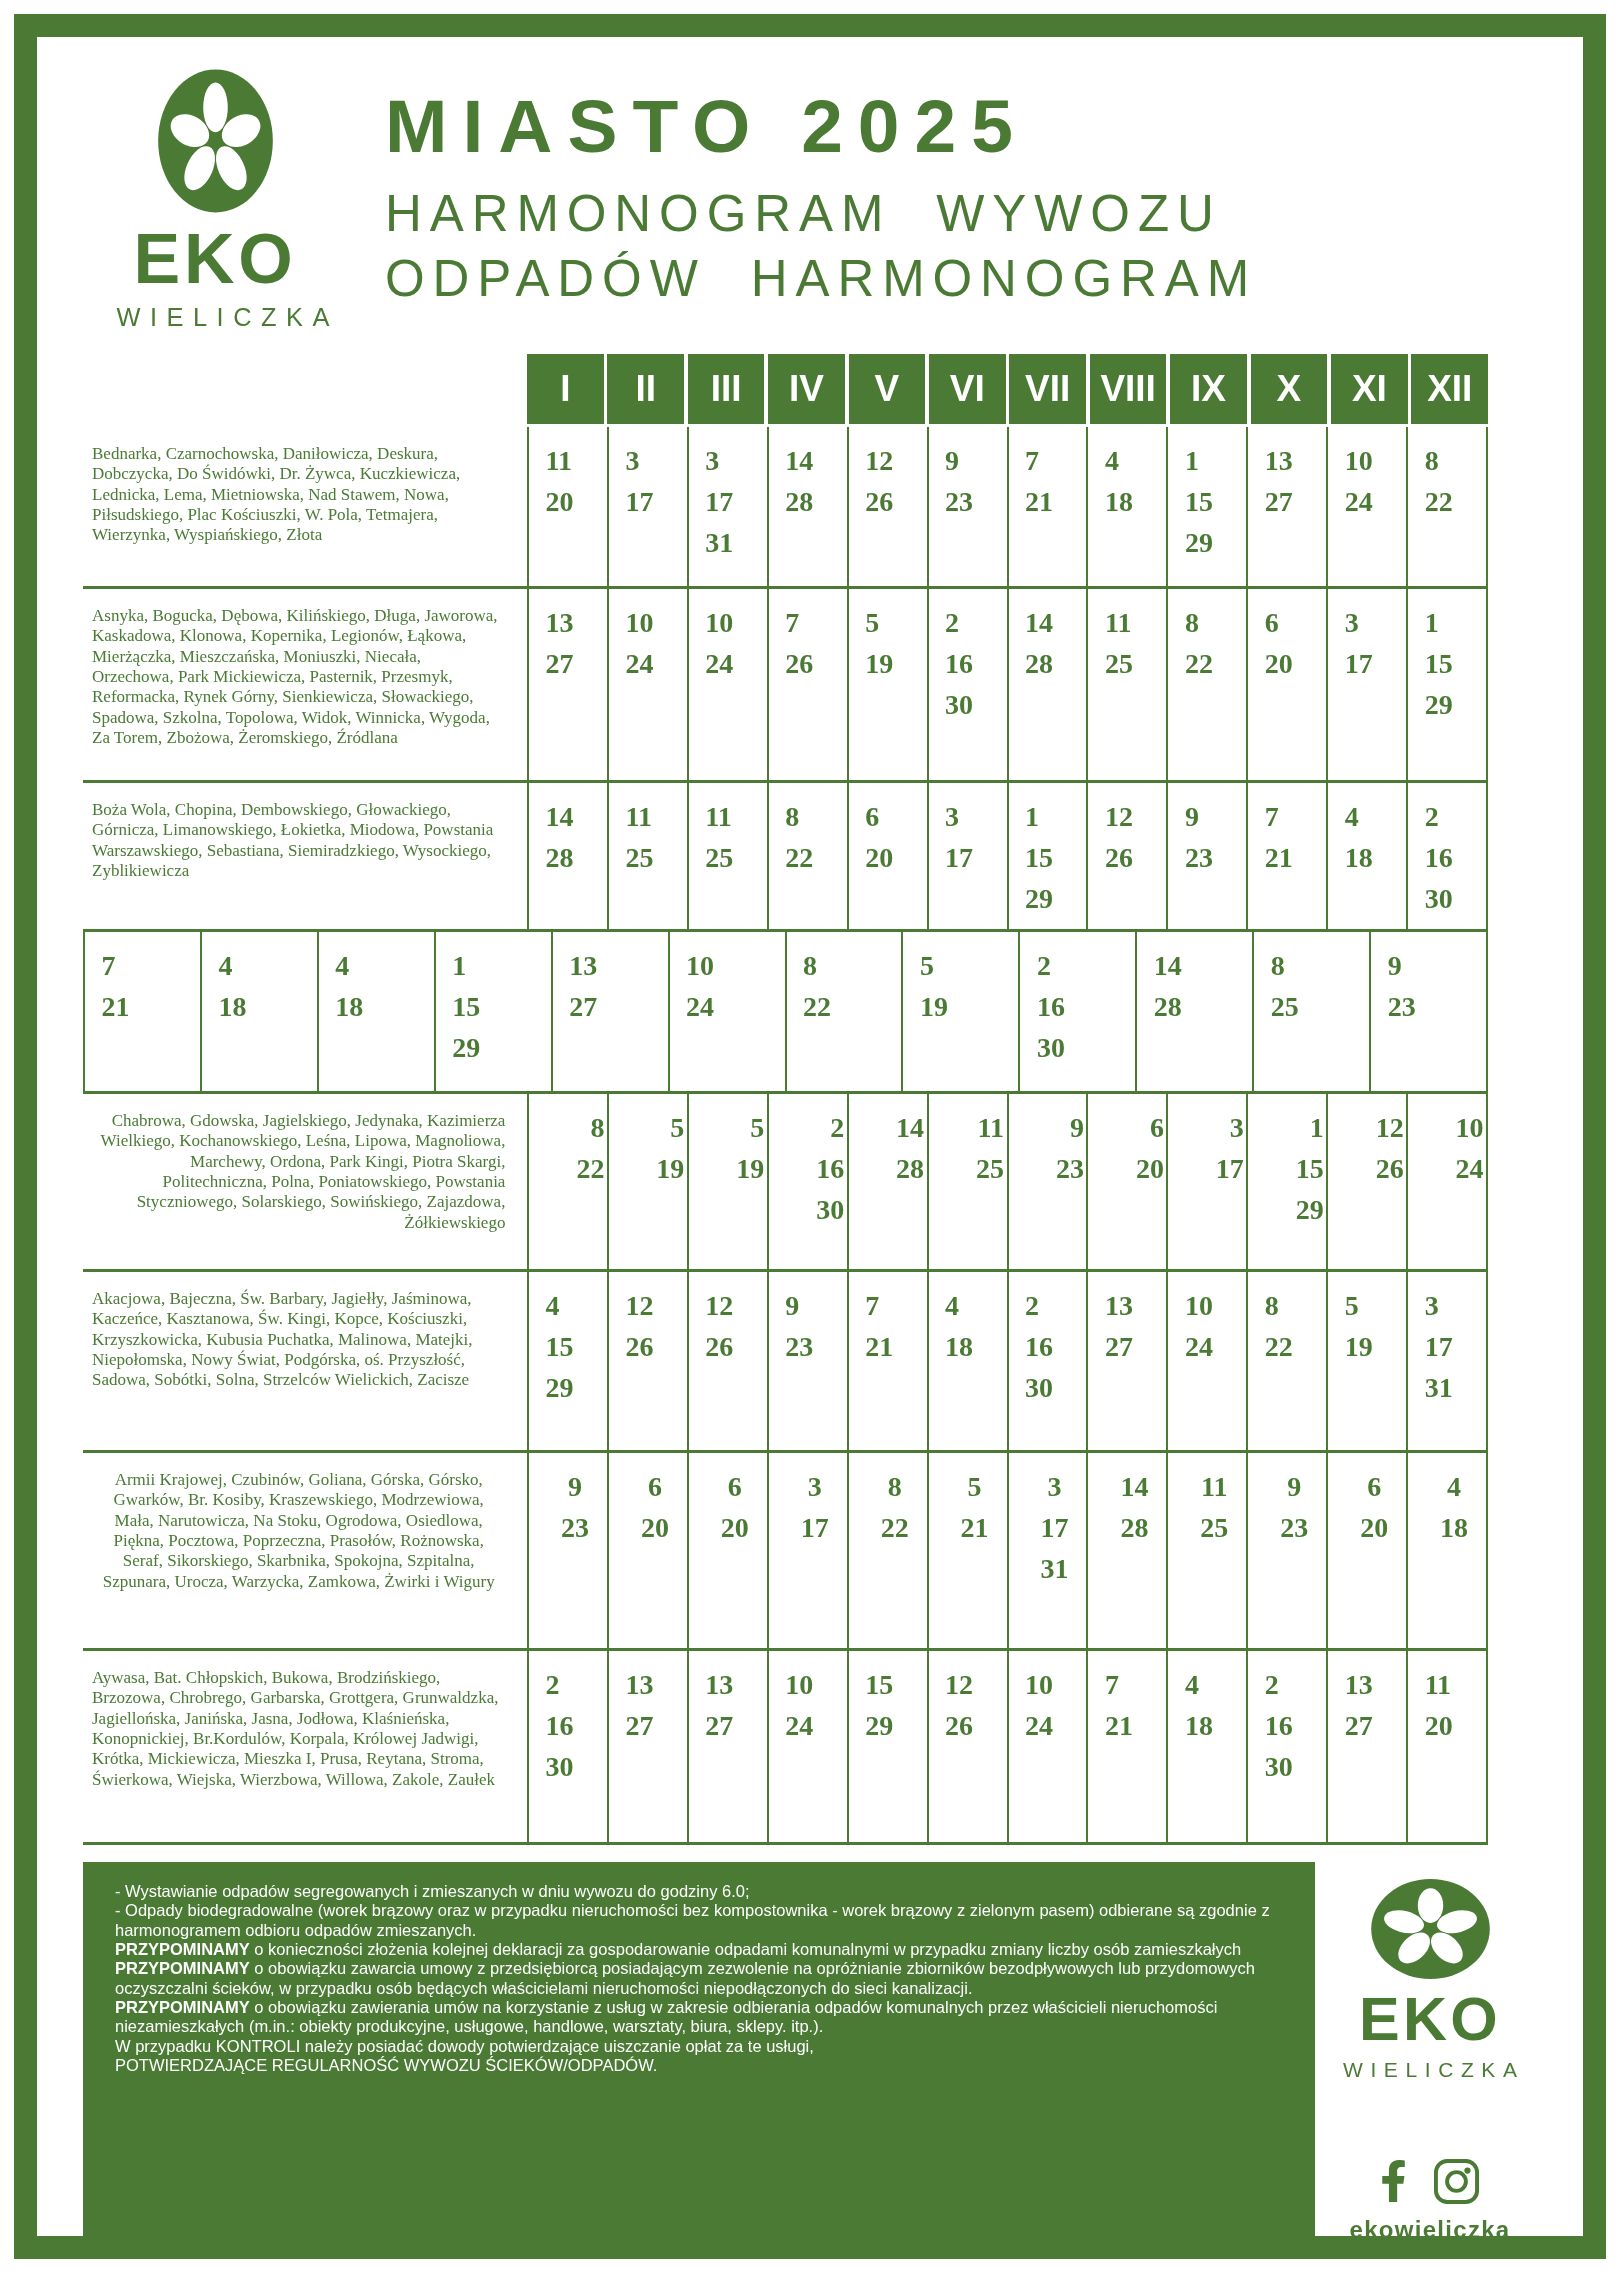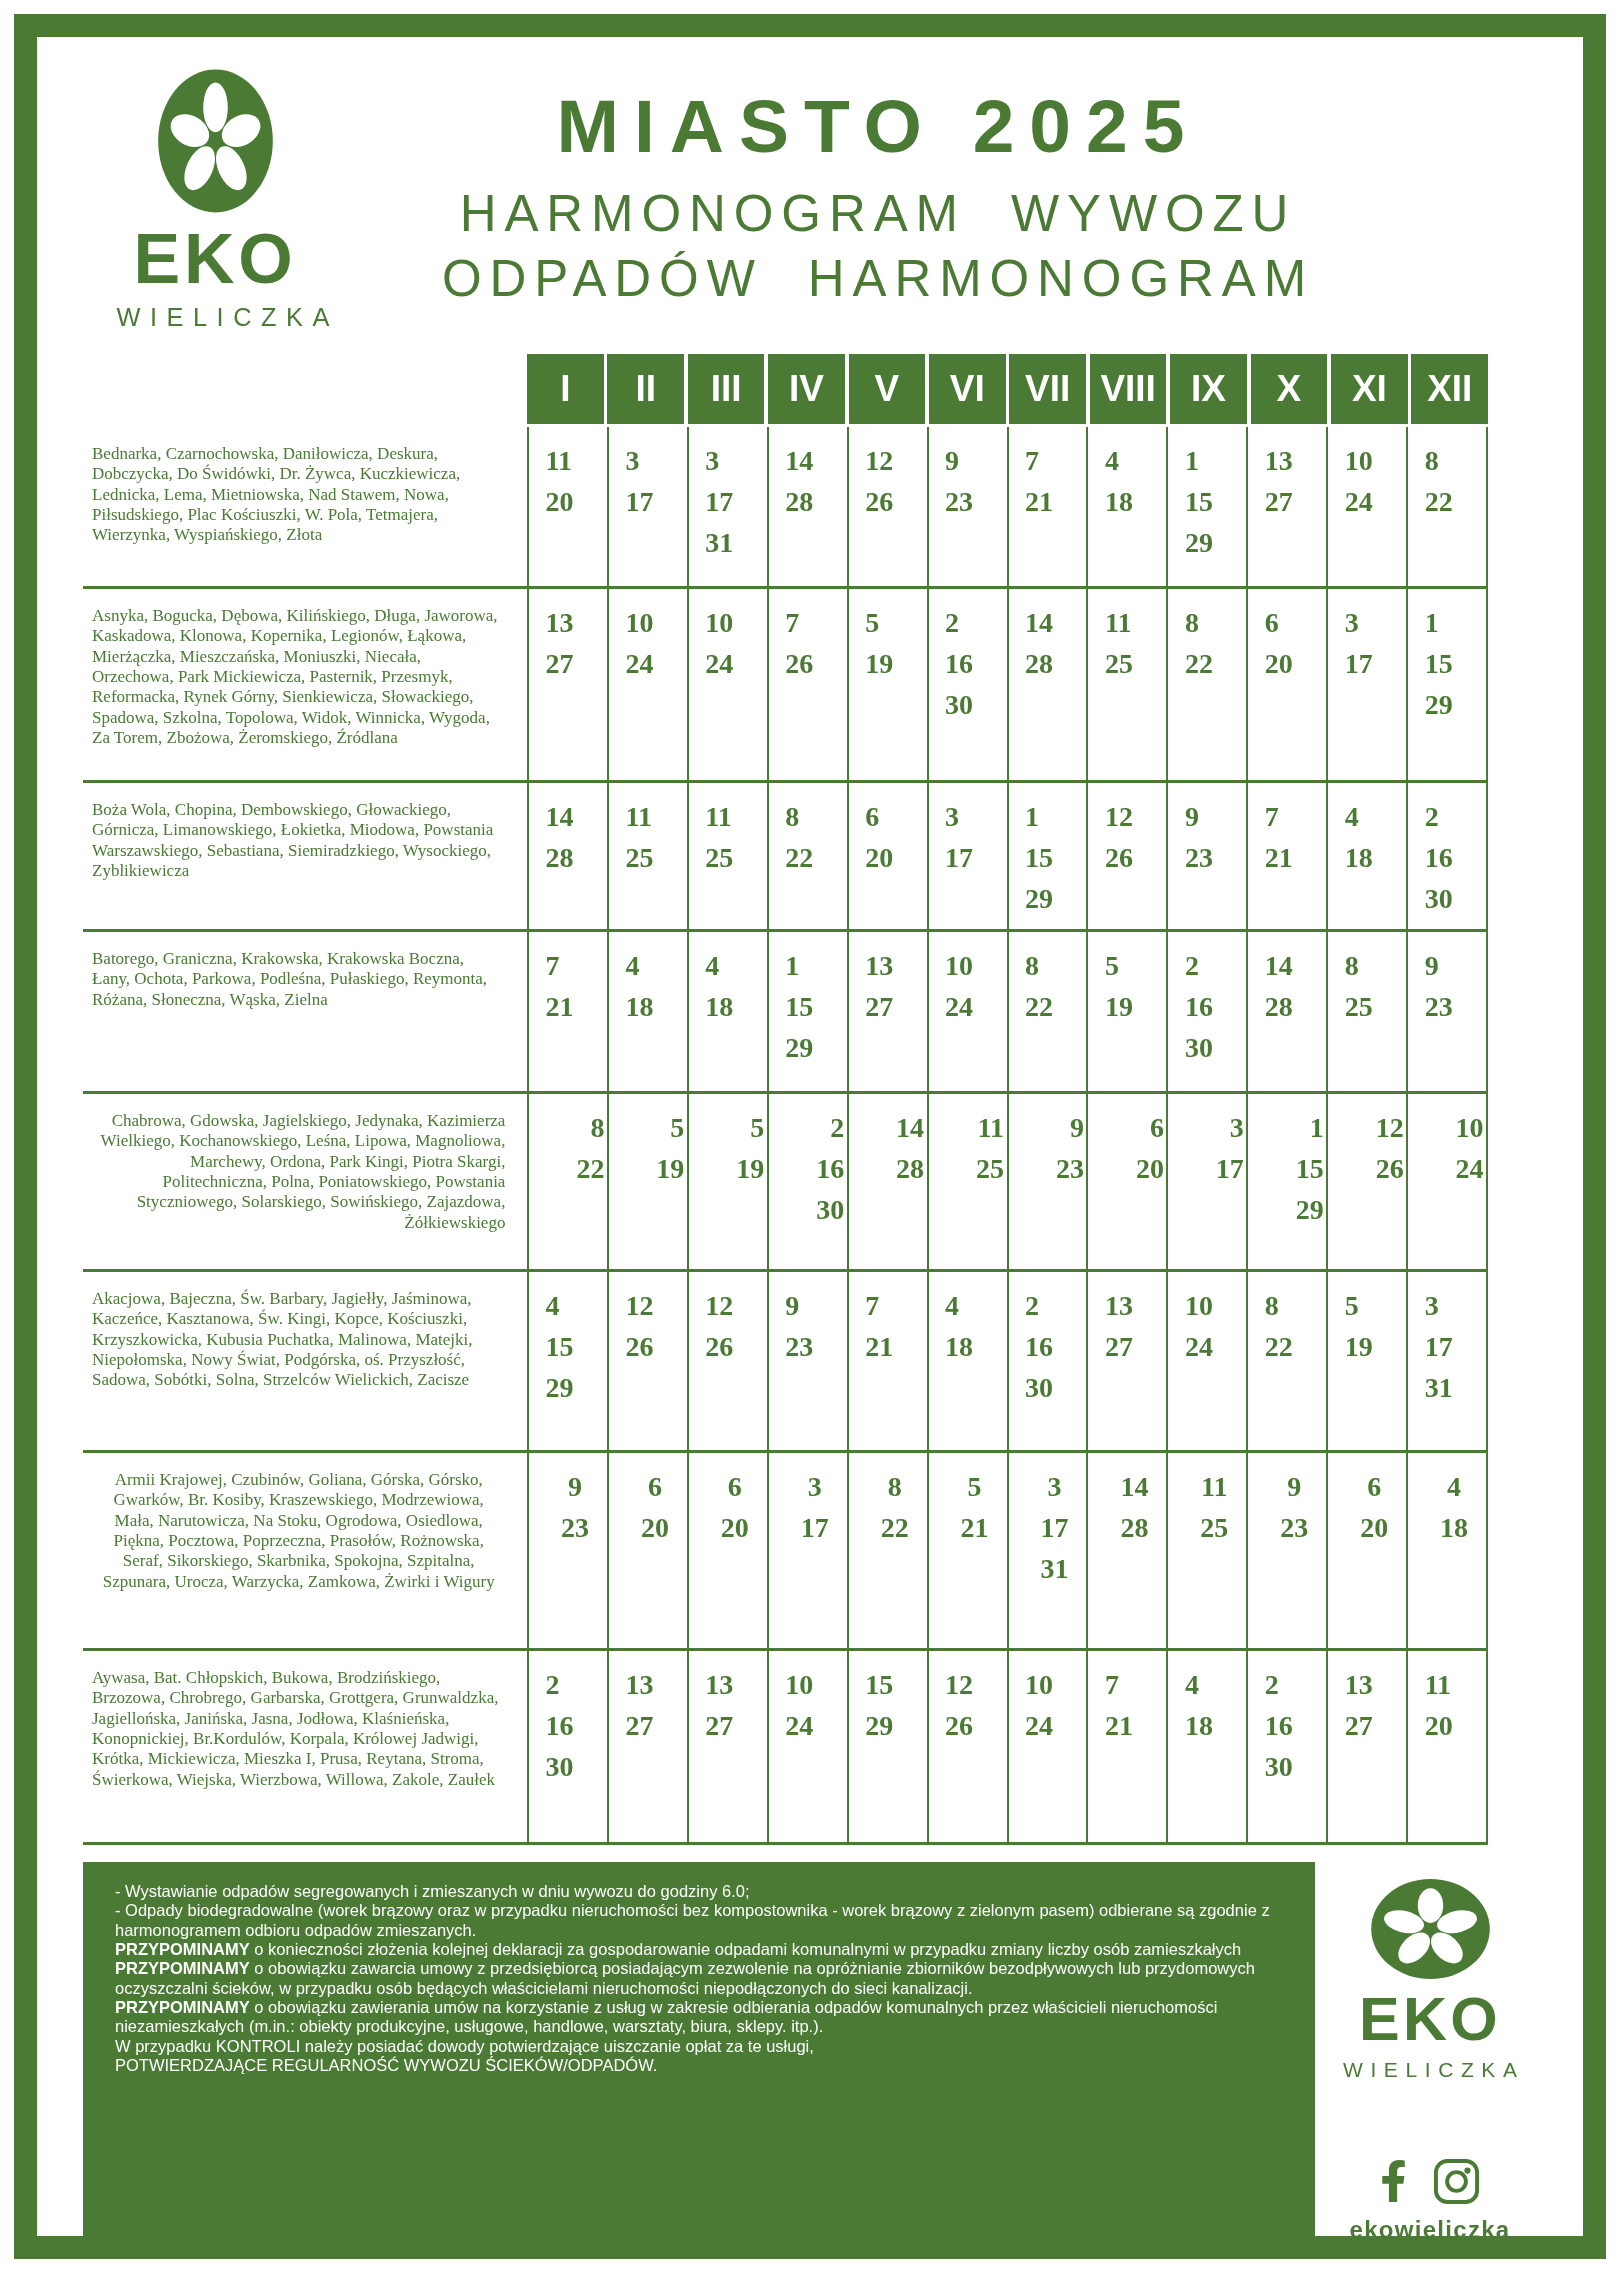--- a/index.html
+++ b/index.html
@@ -23,21 +23,21 @@
     z-index:5;
   }
   .content{position:absolute;inset:37px;overflow:hidden;}
 
   
   .header{display:flex;align-items:flex-start;padding:27px 51px 0 70px;}
   .logo-block{width:216px;text-align:center;flex:0 0 auto;}
   .flower-top{width:117px;height:146px;display:block;margin:3.8px auto 0 auto;}
   .brand{font-size:70px;font-weight:bold;letter-spacing:3.8px;line-height:1;margin-top:10.2px;}
   .subbrand{font-size:25.4px;letter-spacing:9.5px;margin-top:9px;text-indent:9.5px;}
-  .title-block{margin-left:119px;padding-top:25.4px;text-align:center;}
+  .title-block{margin-left:62px;padding-top:25.4px;}
   .main-title{font-size:75px;font-weight:bold;letter-spacing:0.20em;line-height:1;white-space:nowrap;}
   .subtitle{font-size:51px;letter-spacing:0.155em;word-spacing:0.45em;line-height:1.28;margin-top:16.5px;white-space:nowrap;}
 
   
   .schedule{margin:21.6px 95px 0 46px;}
   .mheader{display:flex;gap:3.8px;margin-left:444px;height:70px;margin-bottom:3.8px;}
   .mcell{
     flex:1;background:var(--green);color:#fff;
     font-size:37px;font-weight:bold;
     display:flex;align-items:center;justify-content:center;
@@ -210,21 +210,20 @@
 23</div>
           <div class="dates">7
 21</div>
           <div class="dates">4
 18</div>
           <div class="dates">2
 16
 30</div>
         </div>
         <div class="trow" style="min-height: 162px;">
-          <div class="streets">Batorego, Graniczna, Krakowska, Krakowska Boczna, Łany, Ochota, Parkowa, Podleśna, Pułaskiego, Reymonta, Różana, Słoneczna, Wąska, Zielna</div>
           <div class="dates">7
 21</div>
           <div class="dates">4
 18</div>
           <div class="dates">4
 18</div>
           <div class="dates">1
 15
 29</div>
           <div class="dates">13

